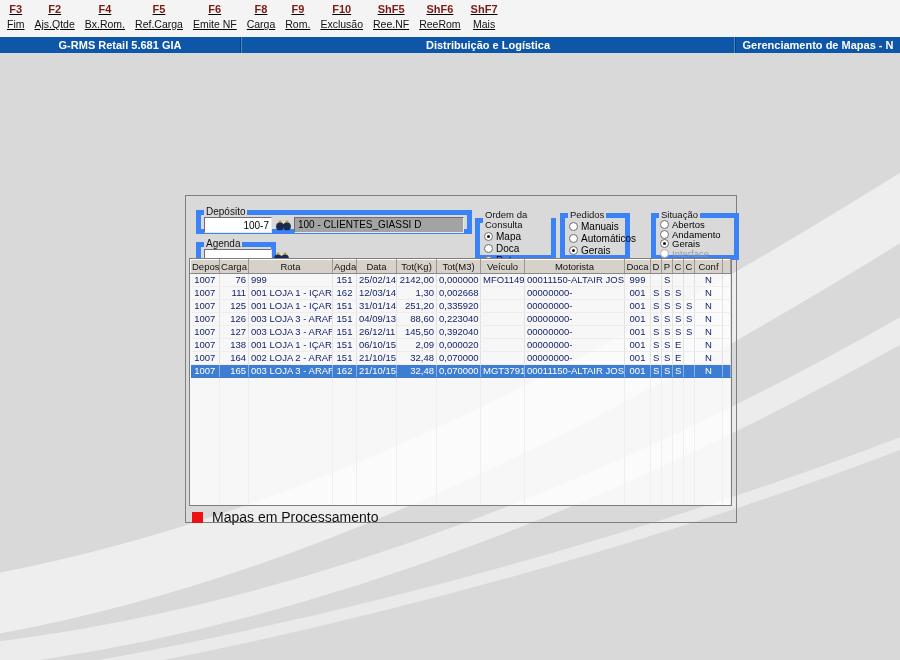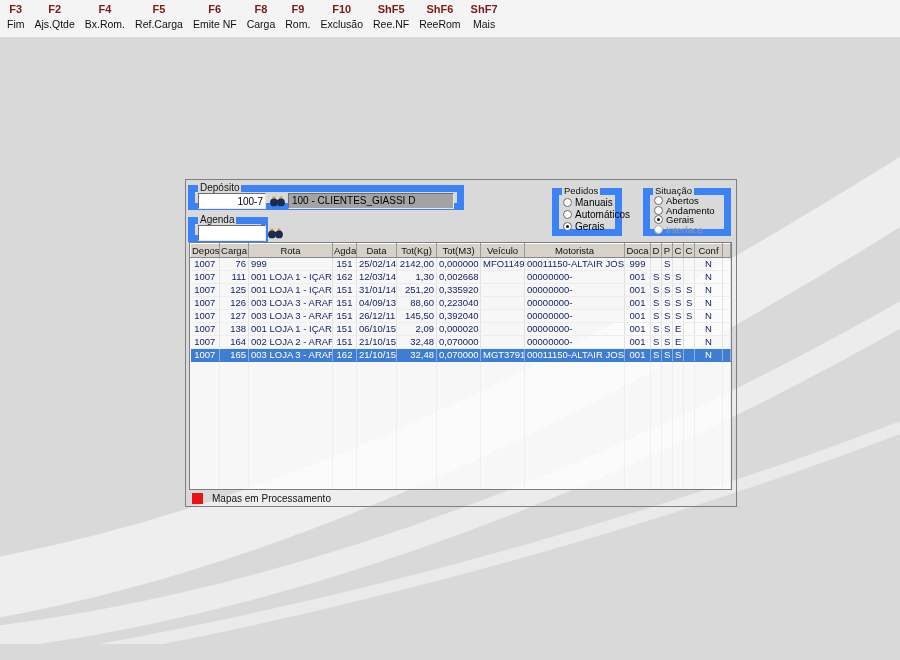--- a/index.html
+++ b/index.html
@@ -1,38 +1,38 @@
 <!DOCTYPE html>
 <html style="--titlebar-blue: #0e56a8; --key-maroon: #7b1b16; --selection-blue: #3d7ed2; --legend-red: #ee1111; --grid-text: #15236d;"><head>
 <meta charset="utf-8">
 <style>
   html,body{margin:0;padding:0;}
   body{font-family:"Liberation Sans",sans-serif;background:#bfbfbf;}
   .screen{position:relative;width:900px;height:660px;background:#d9d9d9;overflow:hidden;}
 
   
-  .toolbar{height:37px;background:#f4f4f4;display:flex;align-items:flex-start;gap:6px;padding:3px 0 0 5px;box-sizing:border-box;}
+  .toolbar{height:37px;background:#f4f4f4;display:flex;align-items:flex-start;gap:6px;padding:3px 0 0 5px;box-sizing:border-box;text-decoration:underline;}
   .tb-item{display:flex;flex-direction:column;align-items:center;padding:0 2px;cursor:default;}
   .tb-key{font-size:11px;font-weight:bold;color:var(--key-maroon,#7b1b16);line-height:13px;}
   .tb-label{font-size:10.5px;color:#111;line-height:13px;margin-top:2px;white-space:nowrap;}
 
   
   .titlebar{height:16px;background:var(--titlebar-blue,#0e56a8);display:flex;color:#fff;font-size:11px;font-weight:bold;}
   .tb-sec{display:flex;align-items:center;justify-content:center;height:100%;overflow:hidden;white-space:nowrap;}
   .tb-sec.left{width:240px;}
   .tb-sec.center{flex:1;border-left:1px solid #09407e;border-right:1px solid #09407e;box-shadow:inset 1px 0 0 #4c85c8, inset -1px 0 0 #4c85c8;}
   .tb-sec.right{width:164px;}
 
   
   .workspace{position:relative;width:900px;height:607px;overflow:hidden;}
   .watermark{position:absolute;left:0;top:0;}
 
   
   .panel{position:absolute;left:185px;top:142px;width:550px;height:326px;border:1px solid #7f7f7f;}
-  fieldset{position:absolute;margin:0;padding:0;border:7px solid #3b82f6;min-width:0;box-sizing:border-box;background:transparent;}
+  fieldset{position:absolute;margin:8px;padding:0;border:5px solid #3b82f6;min-width:0;box-sizing:border-box;background:transparent;}
   legend{font-size:10px;padding:0 2px;margin-left:3px;color:#111;line-height:10px;}
   .fs-deposito{left:2px;top:3px;width:276px;height:27px;}
   .fs-agenda{left:2px;top:35px;width:80px;height:27px;}
   .fs-row{display:flex;align-items:center;gap:2px;padding:0 3px 2px;}
   .field{height:14px;font-size:10px;border:1px solid;border-color:#6e6e6e #e9e9e9 #e9e9e9 #6e6e6e;background:#fff;padding:0 2px;font-family:inherit;}
   input.field{outline:none;}
   .code{width:40px;text-align:right;padding-left:24px;}
   .binoc{width:18px;height:15px;border:none;background:transparent;padding:0;display:flex;align-items:center;justify-content:center;cursor:pointer;}
   .name-display{flex:1;height:14px;line-height:14px;font-size:10px;border:1px solid;border-color:#6e6e6e #e9e9e9 #e9e9e9 #6e6e6e;background:#a3a3a3;padding:0 3px;white-space:nowrap;overflow:hidden;}
   .fs-ordem{left:281px;top:6px;width:81px;height:50px;}
@@ -52,21 +52,21 @@
   table{border-collapse:collapse;table-layout:fixed;width:100%;}
   th{background:#d6d2ca;font-weight:normal;font-size:9.5px;height:13px;padding:0 1px;border-right:1px solid #999;border-bottom:1px solid #888;border-top:1px solid #fff;border-left:1px solid #fcfcfc;overflow:hidden;white-space:nowrap;color:#111;}
   td{font-size:9.5px;height:13px;line-height:12px;padding:0 2px;border-right:1px solid #e2e2e2;border-bottom:1px solid #ededed;overflow:hidden;white-space:nowrap;color:var(--grid-text,#15236d);box-sizing:border-box;}
   tr.empty td{border-bottom-color:transparent;border-right-color:#efefef;}
   tr.selected td{background:var(--selection-blue,#3d7ed2);color:#fff;border-right-color:#8cb2e4;border-bottom-color:var(--selection-blue,#3d7ed2);}
   .a-l{text-align:left}.a-r{text-align:right}.a-c{text-align:center}
 
   
   .legend{position:absolute;left:6px;top:313px;display:flex;align-items:center;gap:9px;}
   .legend-swatch{width:11px;height:11px;background:var(--legend-red,#e00);}
-  .legend-label{font-size:10px;color:#111;}
+  .legend-label{font-size:14px;color:#111;}
 </style>
 </head>
 <body>
 
 <div class="screen">
 
   <div class="toolbar" id="toolbar">
       <div class="tb-item">
         <div class="tb-key">F3</div>
         <div class="tb-label">Fim</div>
@@ -106,20 +106,25 @@
       <div class="tb-item">
         <div class="tb-key">ShF6</div>
         <div class="tb-label">ReeRom</div>
       </div>
       <div class="tb-item">
         <div class="tb-key">ShF7</div>
         <div class="tb-label">Mais</div>
       </div>
     </div>
 
+  <div class="titlebar">
+    <div class="tb-sec left">G-RMS Retail 5.681 GIA</div>
+    <div class="tb-sec center">Distribuição e Logística</div>
+    <div class="tb-sec right">Gerenciamento de Mapas - N</div>
+  </div>
 
   <div class="workspace">
 
     <svg class="watermark" width="900" height="607">
       <path d="M -60 560 C 250 515 560 370 940 130" stroke="rgba(255,255,255,0.55)" stroke-width="60" fill="none" stroke-linecap="round"></path>
       <path d="M -40 605 C 300 570 640 430 940 255" stroke="rgba(255,255,255,0.50)" stroke-width="24" fill="none" stroke-linecap="round"></path>
       <path d="M 60 620 C 380 565 700 470 940 375" stroke="rgba(255,255,255,0.45)" stroke-width="12" fill="none" stroke-linecap="round"></path>
     </svg>
 
     <div class="panel">
@@ -150,20 +155,37 @@
               <circle cx="4" cy="3" r="1.7" fill="#caa93a"></circle>
                 <circle cx="11" cy="3" r="1.7" fill="#caa93a"></circle>
               <circle cx="4" cy="7.4" r="3.9" fill="#1a2a50"></circle>
                 <circle cx="11" cy="7.4" r="3.9" fill="#1a2a50"></circle>
               <rect x="5.6" y="5" width="3.8" height="3.2" fill="#1a2a50"></rect>
             </svg>
           </button>
         </div>
       </fieldset>
 
+      <fieldset class="fs-ordem">
+        <legend>Ordem da Consulta</legend>
+        <div class="options">
+            <div class="opt">
+              <span class="radio sel"></span>
+              <span class="opt-label">Mapa</span>
+            </div>
+            <div class="opt">
+              <span class="radio"></span>
+              <span class="opt-label">Doca</span>
+            </div>
+            <div class="opt">
+              <span class="radio"></span>
+              <span class="opt-label">Rota</span>
+            </div>
+          </div>
+      </fieldset>
 
       <fieldset class="fs-pedidos">
         <legend>Pedidos</legend>
         <div class="options">
             <div class="opt">
               <span class="radio"></span>
               <span class="opt-label">Manuais</span>
             </div>
             <div class="opt">
               <span class="radio"></span>

